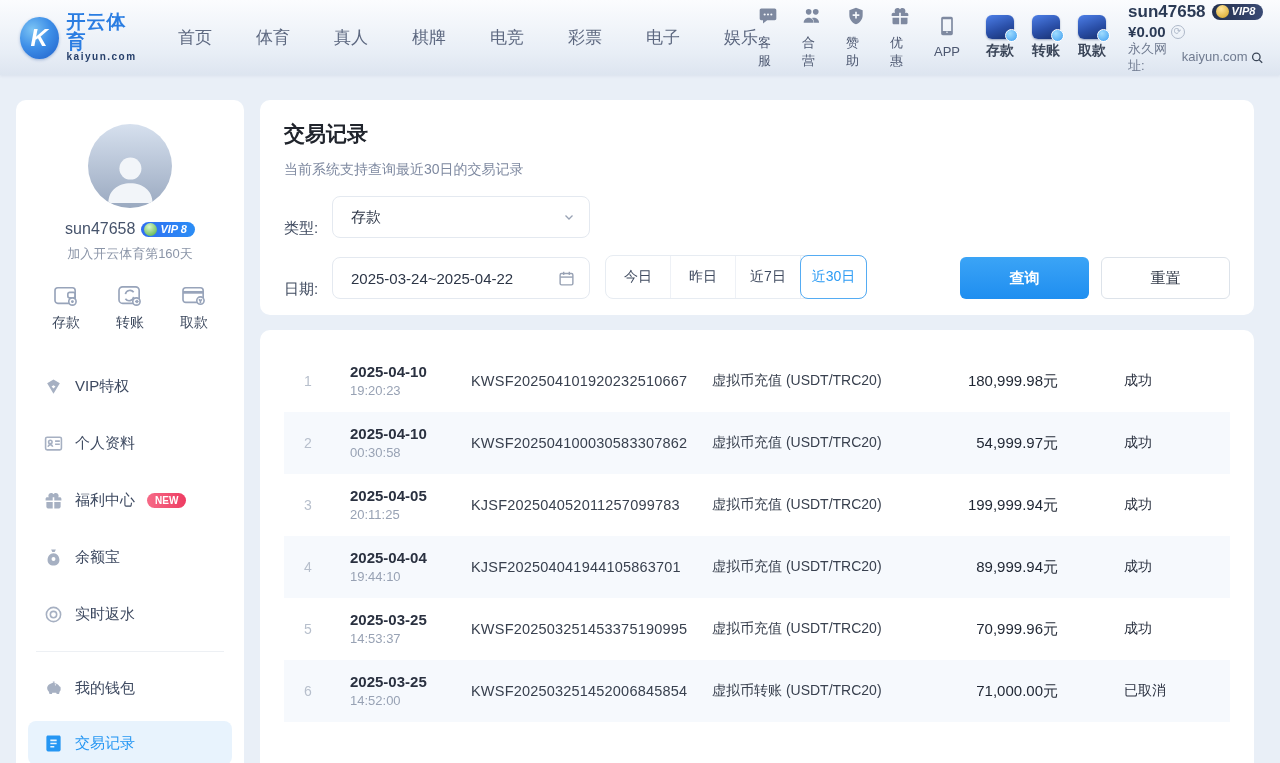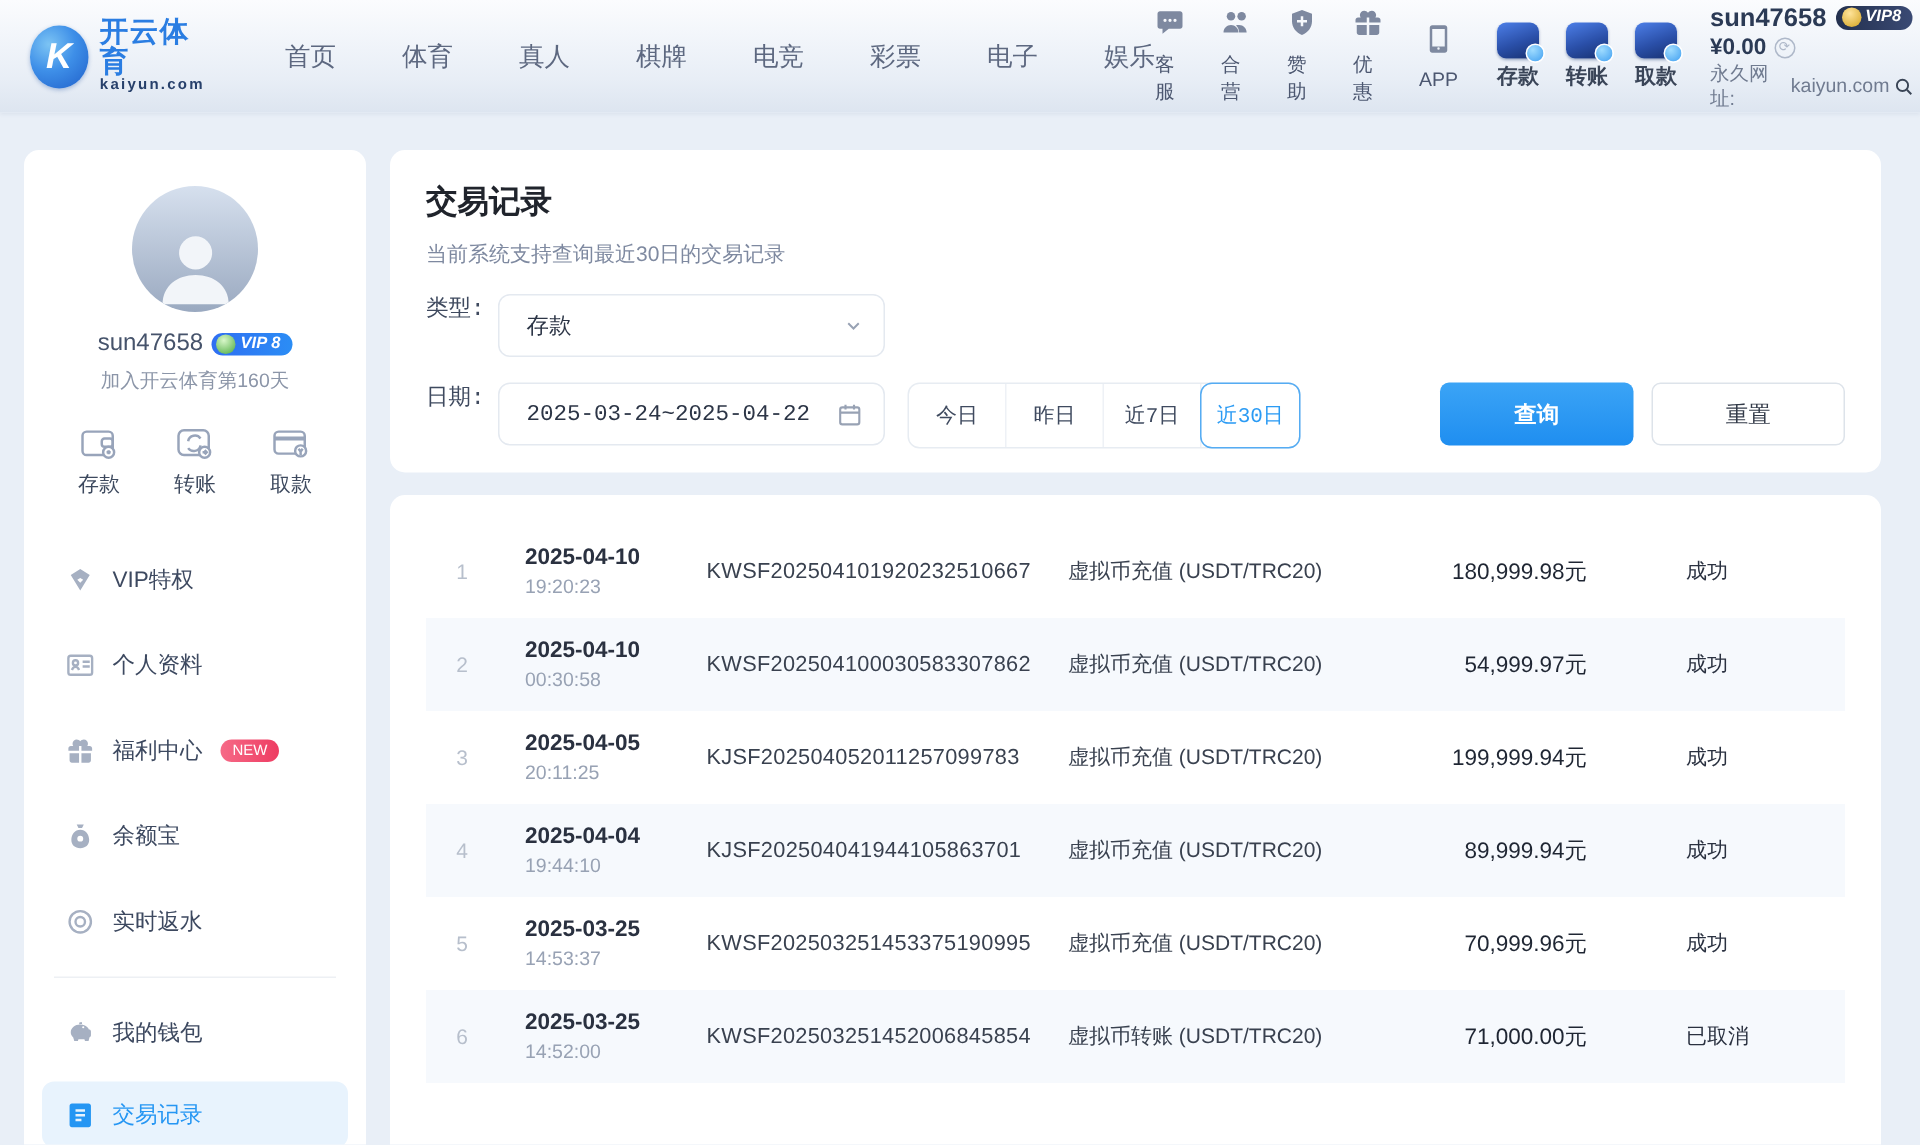--- a/index.html
+++ b/index.html
@@ -11,21 +11,21 @@
     background:linear-gradient(180deg,#fbfcfe 0%,#e8eef6 70%,#dde5f0 100%);
     box-shadow:0 1px 3px rgba(40,60,100,.08); position:relative; z-index:5; }
   .logo { display:flex; align-items:center; gap:8px; cursor:pointer; }
   .logo-mark { width:42px; height:42px; border-radius:50%;
     background:radial-gradient(circle at 32% 30%,#7cc4f4 0%,#3e8fe8 45%,#1f5fc9 100%);
     color:#fff; font-weight:bold; font-style:italic; font-size:24px;
     display:flex; align-items:center; justify-content:center; box-shadow:0 1px 3px rgba(30,80,160,.35); }
   .logo-texts { display:flex; flex-direction:column; line-height:1.05; }
   .logo-brand { font-size:19px; font-weight:bold; color:#2a7de2; letter-spacing:1px; }
   .logo-domain { font-size:10px; font-weight:bold; color:#27406b; letter-spacing:1.5px; }
-  .nav { display:flex; margin-left:50px; gap:44px; }
+  .nav { display:flex; margin-left:38px; gap:44px; }
   .nav-item { font-size:17px; color:#5d6880; cursor:pointer; white-space:nowrap; }
   .hdr-utils { display:flex; margin-left:auto; gap:24px;align-items:center; }
   .hdr-util { display:flex; flex-direction:column; align-items:center; gap:4px; cursor:pointer; color:#7e89a0; }
   .hdr-util svg { width:20px; height:20px; }
   .hdr-util .lbl { font-size:13px; color:#4c5770; }
   .hdr-wallet { display:flex; margin-left:26px; gap:18px; }
   .hdr-wbtn { display:flex; flex-direction:column; align-items:center; gap:3px; cursor:pointer; }
   .wicon { width:28px; height:24px; border-radius:6px;
     background:linear-gradient(160deg,#4d7fe8 0%,#2a4fa8 55%,#17306f 100%); position:relative;
     box-shadow:0 1px 2px rgba(20,50,110,.4); }
@@ -61,32 +61,32 @@
   .vip-pill-blue .vip-shield { background:radial-gradient(circle at 40% 30%,#d8f7c9,#49a93c); }
   .sb-joined { text-align:center; font-size:13px; color:#8b95a8; margin-top:7px; }
   .sb-quick { display:flex; justify-content:space-around; padding:0 18px; margin-top:22px; }
   .sb-qa { display:flex; flex-direction:column; align-items:center; gap:7px; cursor:pointer; color:#98a4ba; }
   .sb-qa svg { width:26px; height:22px; }
   .sb-qa .lbl { font-size:14px; color:#3d495e; }
   .sb-menu { margin-top:26px; }
   .sb-item { display:flex; align-items:center; gap:12px; height:57px; padding:0 28px; cursor:pointer; color:#a6b0c2; }
   .sb-item .lbl { font-size:15px; color:#3d4960; }
   .sb-item svg { width:19px; height:19px; flex:none; }
-  .new-badge { font-size:10px; font-weight:normal; color:#fff; background:linear-gradient(90deg,#f66a87,#ee3c62);
+  .new-badge { font-size:10px; font-weight:bold; color:#fff; background:linear-gradient(90deg,#f66a87,#ee3c62);
     border-radius:9px; padding:2px 8px; }
   .sb-divider { height:1px; background:#edf0f4; margin:8px 20px; }
   .sb-item.active { margin:4px 12px 0; padding:0 16px; height:44px; background:#e8f3fd; border-radius:8px; color:#2596f3; }
   .sb-item.active .lbl { color:#2596f3; }
 
   
   .card { position:absolute; background:#fff; border-radius:10px; }
   .filter-card { left:260px; top:100px; width:994px; height:215px; padding:20px 24px; }
   .page-title { font-size:21px; font-weight:bold; color:#20242c; }
   .page-sub { font-size:14px; color:#7e89a0; margin-top:13px; }
-  .frow { display:flex; align-items:flex-start; margin-top:17px;font-family:Liberation Mono, monospace; }
+  .frow { display:flex; align-items:flex-end; margin-top:17px; }
   .flabel { font-size:15px; color:#3f4a5f; width:48px; flex:none; }
   .select-box, .date-box { width:258px; height:42px; border:1px solid #e4e9f0; border-radius:8px;
     display:flex; align-items:center; padding:0 14px 0 18px; cursor:pointer; background:#fff; }
   .select-box .val, .date-box .val { font-size:15px; color:#2c3546; flex:1; }
   .chev { width:12px; height:12px; color:#98a2b4; }
   .ranges { display:flex; margin-left:15px; border:1px solid #e7ecf2; border-radius:8px; overflow:visible; background:#fff; }
   .range-btn { width:65px; height:42px; display:flex; align-items:center; justify-content:center;
     font-size:14px; color:#3f4a5f; cursor:pointer; border-right:1px solid #eef1f6; }
   .range-btn:last-child { border-right:none; }
   .range-btn.active { border:1px solid #55acf3; border-radius:8px; color:#2b9bf4; margin:-1px; width:67px; height:44px; }

